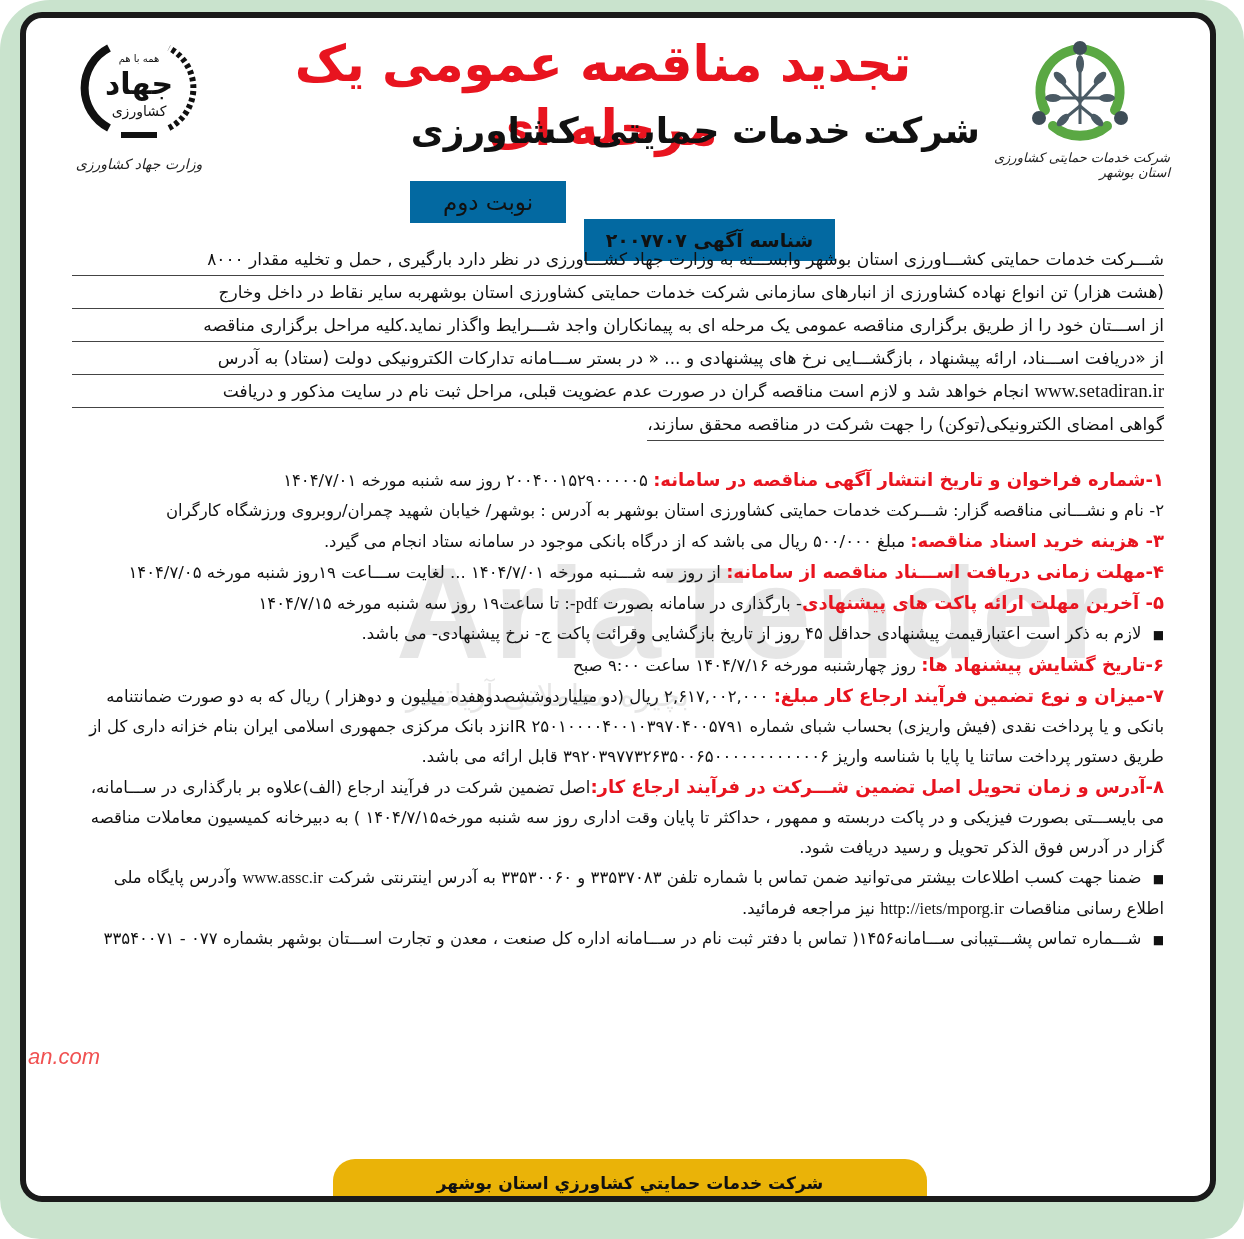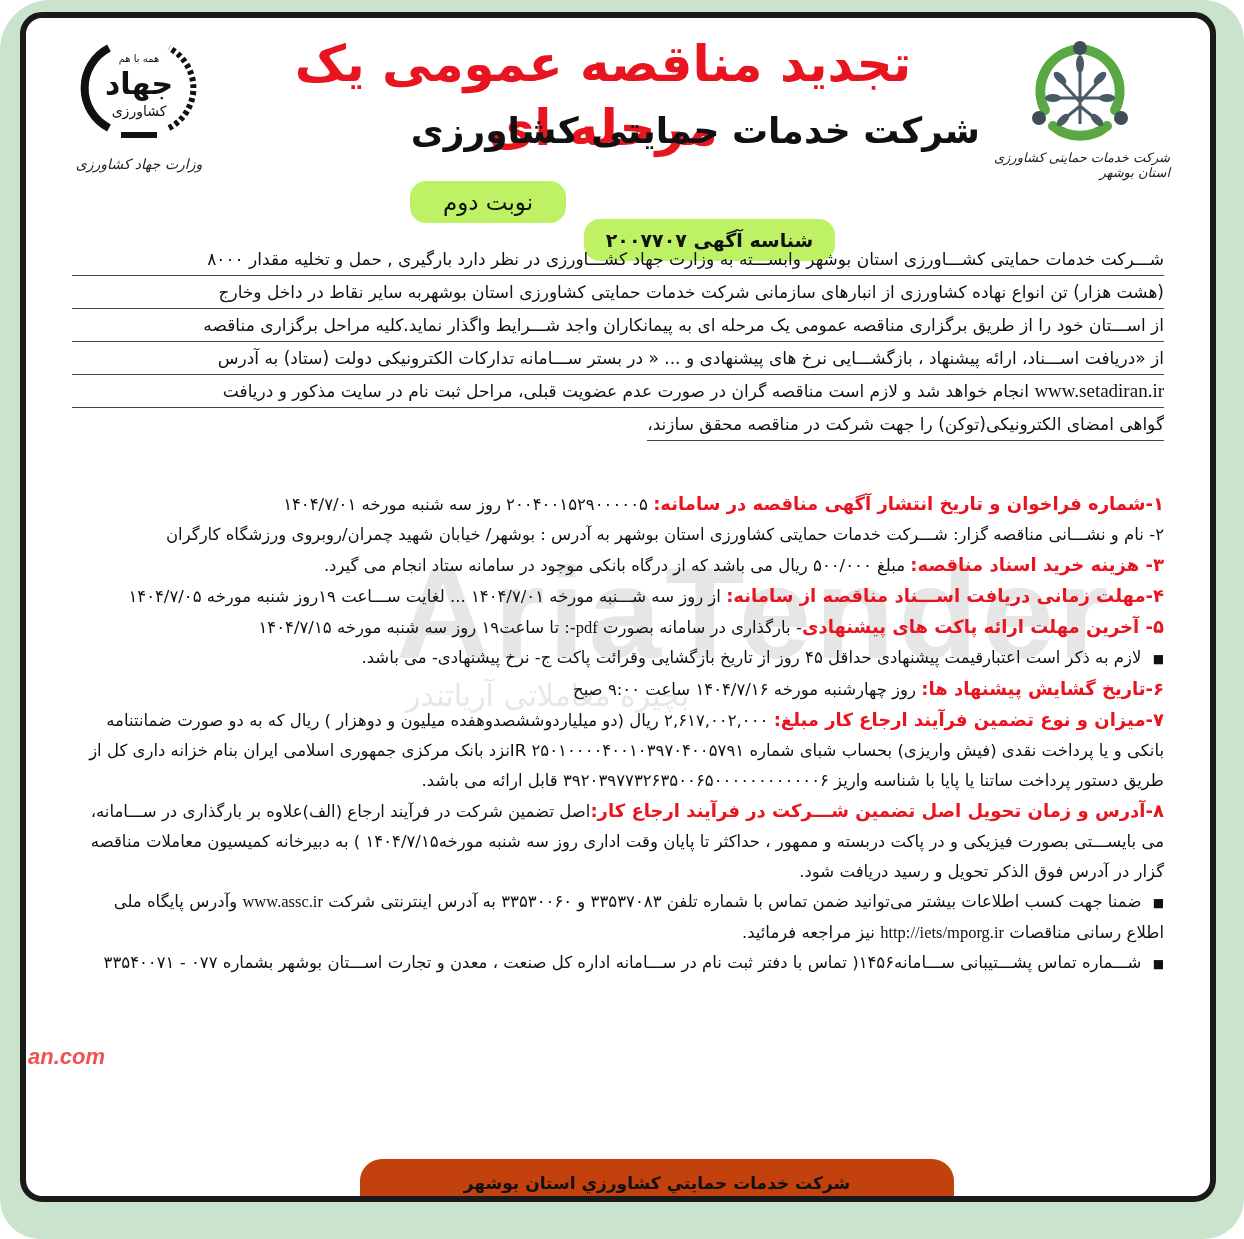--- a/index.html
+++ b/index.html
@@ -43,37 +43,37 @@
     color: #e8141f; font-weight: bold; font-size: 50px; line-height: 64px;
   }
   .subtitle {
     position: absolute; left: 200px; right: 230px; top: 90px; 
     color: #111; font-weight: bold; font-size: 36px; line-height: 46px;
   }
   .badges {
     position: absolute; left: 384px; top: 163px; display: flex; gap: 18px; flex-direction: row-reverse;
   }
   .badge {
-    background: #bef264; color: #111; font-weight: bold; font-size: 19px;
-    height: 42px; line-height: 42px; padding: 0 18px; text-align: center; border-radius: 16px;
+    background: #0369a1; color: #111; font-weight: bold; font-size: 19px;
+    height: 42px; line-height: 42px; padding: 0 18px; text-align: center;
   }
   .badge.round2 { width: 120px; font-weight: normal; font-size: 23px; }
   .badge.adid { width: 215px; margin-top: 38px; }
 
   
   .intro {
     position: absolute; left: 46px; right: 46px; top: 225px;
     font-size: 17px; color: #111; line-height: 32px; text-align: justify;
   }
   .intro .line { border-bottom: 1.5px solid #444; height: 32px; white-space: nowrap; overflow: hidden; }
   .intro .line.last { display: inline-block; border-bottom: 1.5px solid #444; }
 
   
   .items {
-    position: absolute; left: 46px; right: 46px; top: 471px;
+    position: absolute; left: 46px; right: 46px; top: 447px;
     font-size: 16.5px; color: #111; line-height: 30px;
   }
   .items p { margin: 0; }
   .hl { color: #e8141f; font-weight: bold; font-size: 18px; }
   .bullet::before { content: "\25A0"; font-size: 12px; margin-left: 6px; }
   .ltr { direction: ltr; unicode-bidi: embed; font-family: Liberation Serif, serif; }
 
   
   .watermark {
     position: absolute; left: 250px; top: 530px; width: 700px; height: 170px;
@@ -81,31 +81,31 @@
   }
   .wm-text {
     position: absolute; left: 120px; top: 0; font-size: 130px; font-weight: bold; color: #555;
     font-family: "Liberation Sans", sans-serif; letter-spacing: 4px; line-height: 130px;
   }
   .wm-sub {
     position: absolute; left: 130px; top: 130px; font-size: 30px; color: #555;
   }
   .side-stamp {
     position: absolute; left: 0; top: 870px; width: 100px; height: 190px;
-    color: #e02a2a; opacity: 0.85; font-weight: bold; pointer-events: none;
+    color: #e02a2a; opacity: 0.85; font-weight: normal; pointer-events: none;
   }
   .side-stamp .dom {
     position: absolute; left: 2px; top: 156px; font-size: 22px; font-style: italic; color: #e33;
     font-family: "Liberation Sans", sans-serif;
   }
 
   
   .footer {
-    position: absolute; left: 334px; top: 1141px; width: 594px; height: 56px;
-    background: #c2410c; border-radius: 22px 22px 0 0;
+    position: absolute; left: 307px; top: 1141px; width: 594px; height: 56px;
+    background: #eab308; border-radius: 22px 22px 0 0;
     text-align: center; font-weight: bold; font-size: 17px; line-height: 48px; color: #111;
   }
 </style>
 </head>
 <body>
 
 <div class="outer"></div>
 
 <div class="frame">
 

